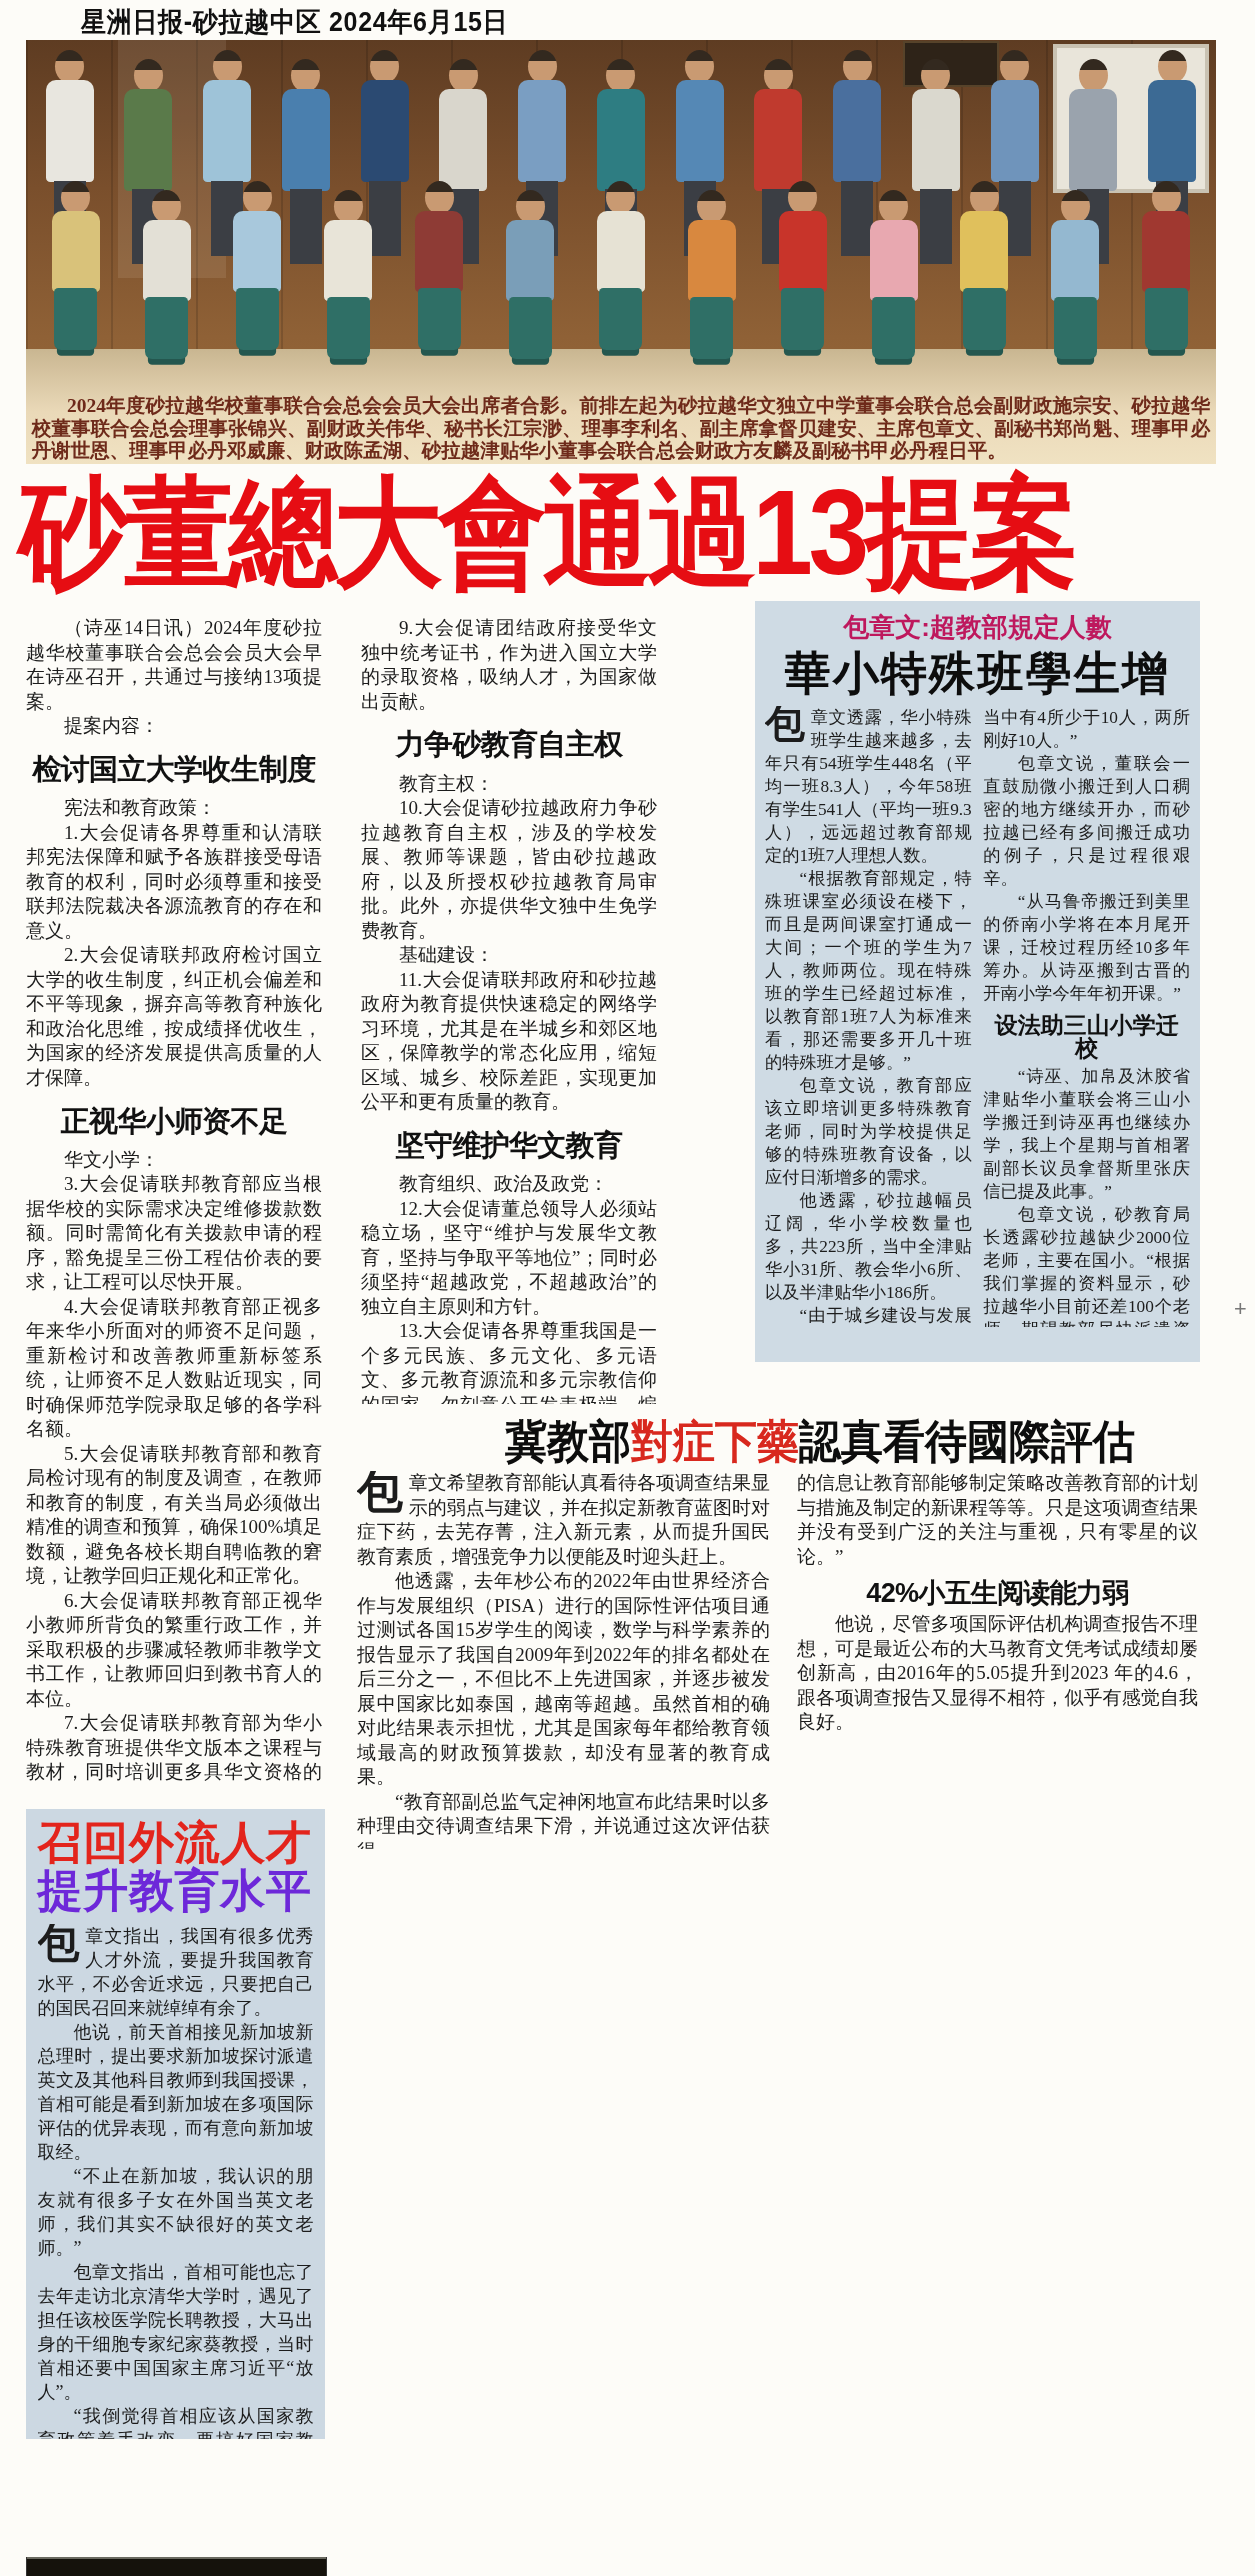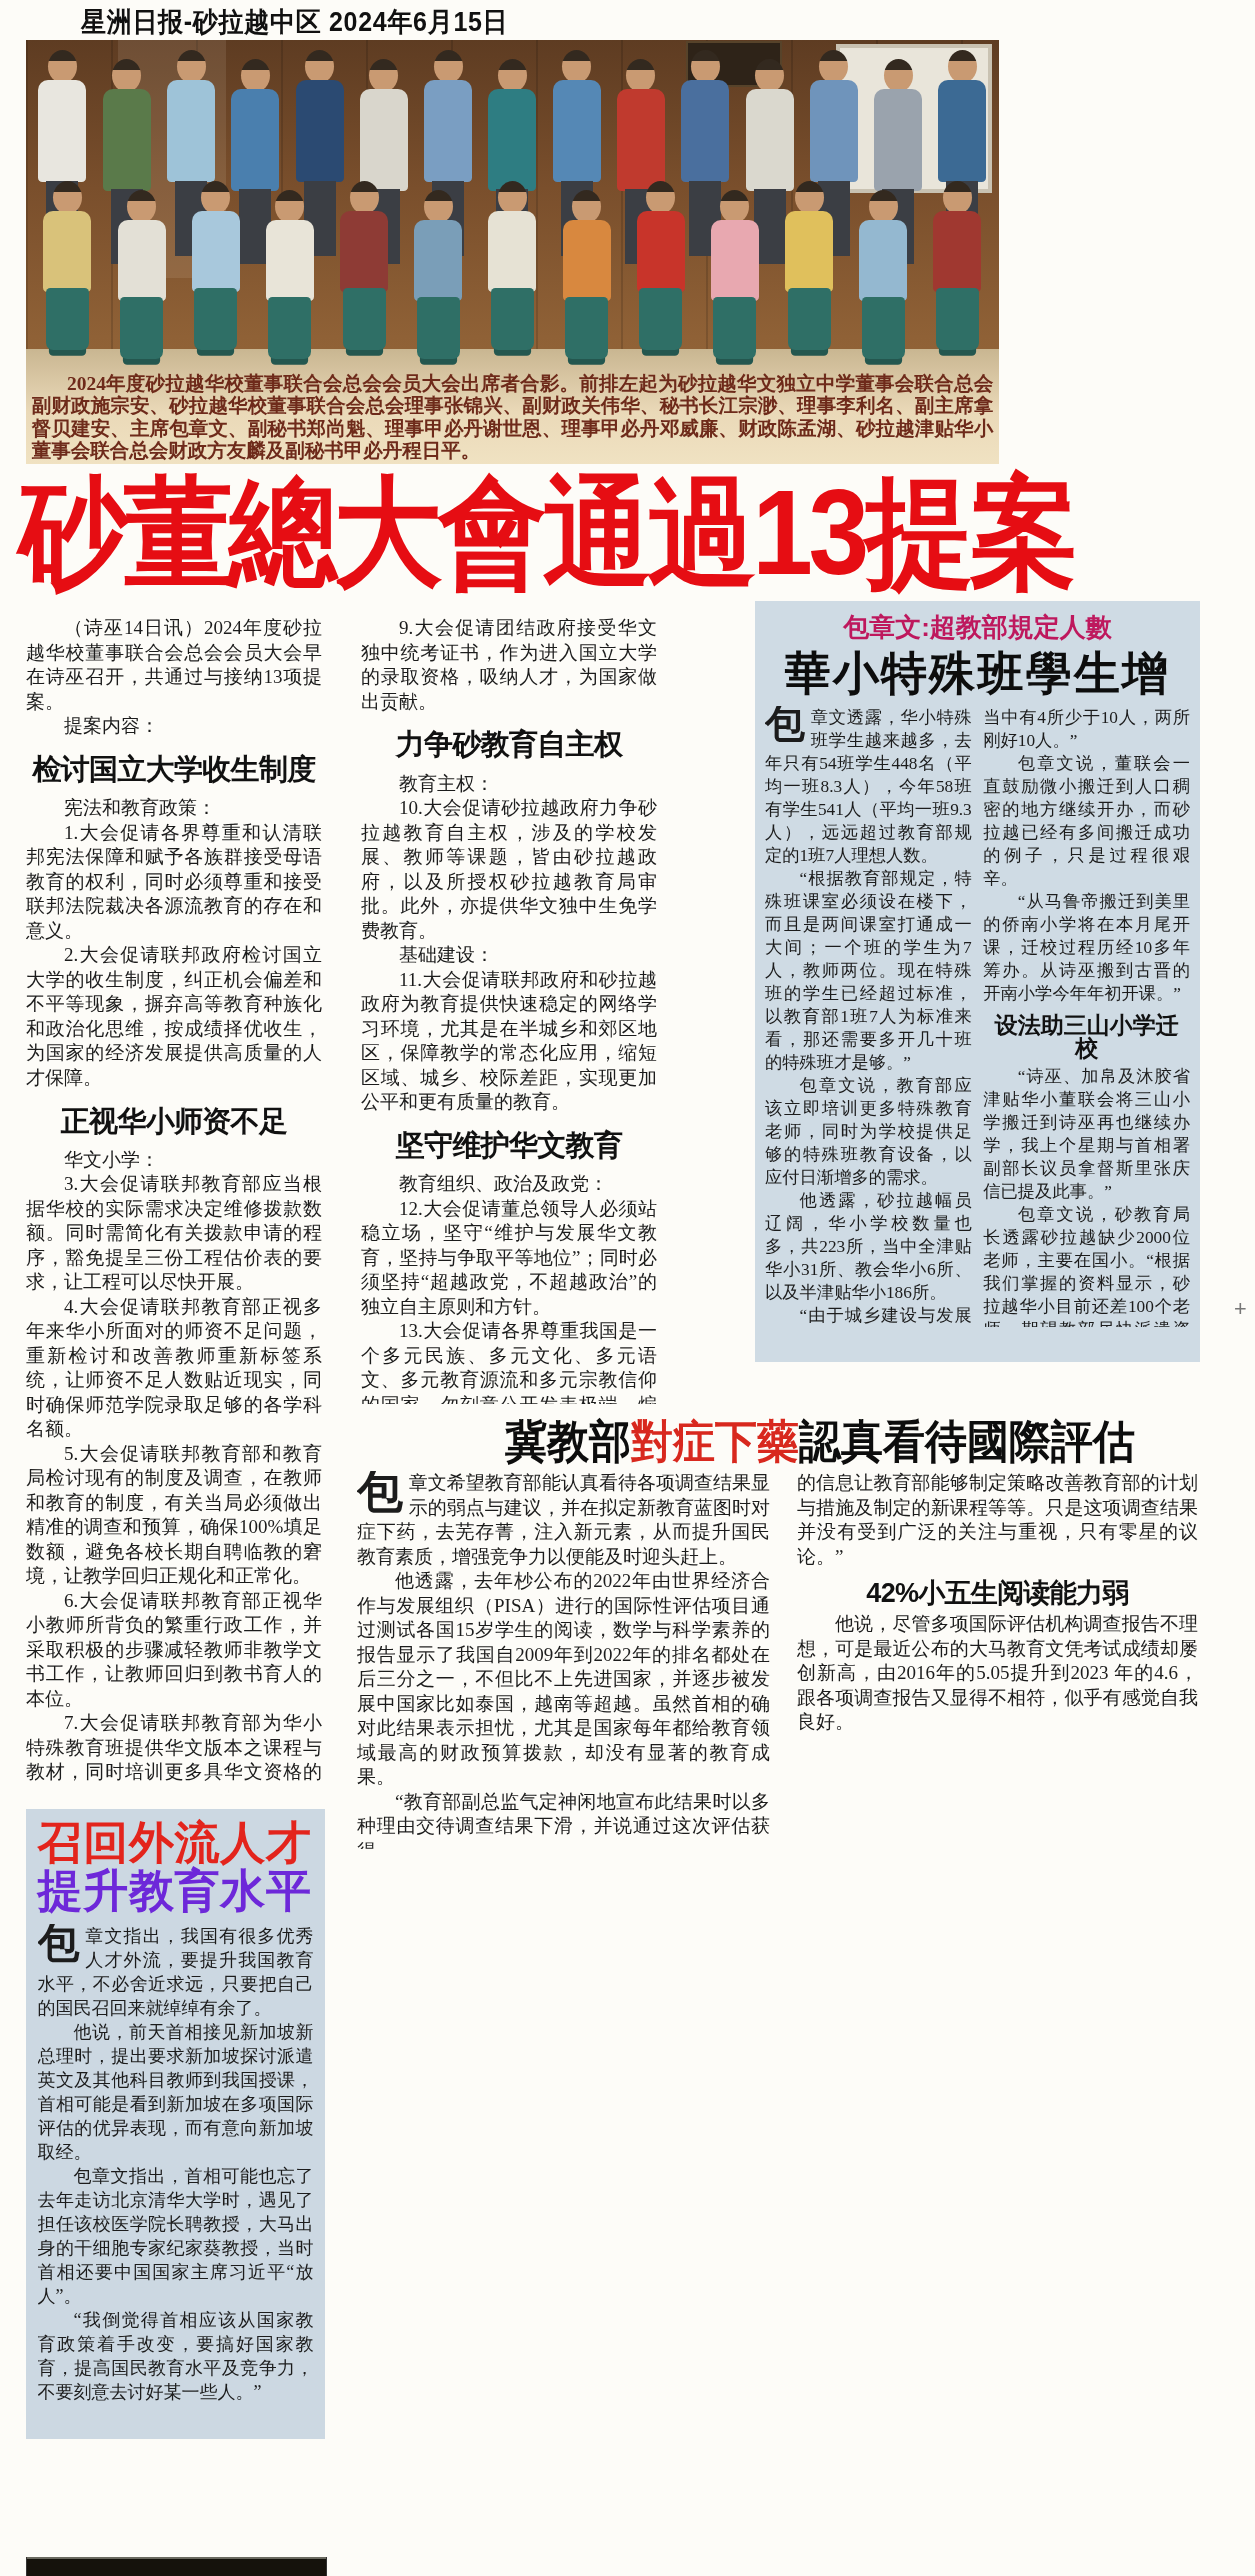--- a/index.html
+++ b/index.html
@@ -11,21 +11,21 @@
 
   
   .masthead{
     position:absolute;left:81px;top:4.3px;
     font-family:"Liberation Sans","DejaVu Sans",sans-serif;
     font-weight:800;font-size:25px;letter-spacing:0.7px;color:#111;
     transform:scaleY(1.08);transform-origin:left top;white-space:nowrap;
   }
 
   
-  .photo{position:absolute;left:26px;top:40px;width:973px;height:424px;overflow:hidden;background:#fde047;}
+  .photo{position:absolute;left:26px;top:40px;width:1190px;height:424px;overflow:hidden;background:#fde047;}
   .wall{position:absolute;inset:0;
     background:
       repeating-linear-gradient(90deg, rgba(0,0,0,.14) 0 2.2px, rgba(255,255,255,0) 2.2px 85px),
       linear-gradient(#563villain 0,#563c22 0);
   }
   .wall{background:
       repeating-linear-gradient(90deg, rgba(0,0,0,.14) 0 2.2px, rgba(255,255,255,0) 2.2px 85px),
       linear-gradient(#5e3c22,#7a4f2c 35%,#8f6136 70%,#9a6c3e);}
   .door{position:absolute;left:92px;top:0;width:108px;height:238px;background:rgba(255,244,225,.10);}
   .plaque{position:absolute;right:217px;top:1.4px;width:92px;height:42px;background:#2e2318;border:2.2px solid #57432a;}
@@ -341,20 +341,21 @@
     <div class="blk subhead">42%小五生阅读能力弱</div>
     <div class="blk para">他说，尽管多项国际评估机构调查报告不理想，可是最近公布的大马教育文凭考试成绩却屡创新高，由2016年的5.05提升到2023 年的4.6，跟各项调查报告又显得不相符，似乎有感觉自我良好。</div>
   </div>
 
 <div class="box-left">
   <div class="h-red">召回外流人才</div>
   <div class="h-black">提升教育水平</div>
   <div class="body">
       <div class="blk dropcap"><span class="cap">包</span>章文指出，我国有很多优秀人才外流，要提升我国教育水平，不必舍近求远，只要把自己的国民召回来就绰绰有余了。</div>
       <div class="blk para">他说，前天首相接见新加坡新总理时，提出要求新加坡探讨派遣英文及其他科目教师到我国授课，首相可能是看到新加坡在多项国际评估的优异表现，而有意向新加坡取经。</div>
+      <div class="blk para">“不止在新加坡，我认识的朋友就有很多子女在外国当英文老师，我们其实不缺很好的英文老师。”</div>
       <div class="blk para">包章文指出，首相可能也忘了去年走访北京清华大学时，遇见了担任该校医学院长聘教授，大马出身的干细胞专家纪家葵教授，当时首相还要中国国家主席习近平“放人”。</div>
       <div class="blk para">“我倒觉得首相应该从国家教育政策着手改变，要搞好国家教育，提高国民教育水平及竞争力，不要刻意去讨好某一些人。”</div>
     </div>
 </div>
 
 <div class="plus-mark">+</div>
 <div class="bottom-band"></div>
 
 
 </body></html>

